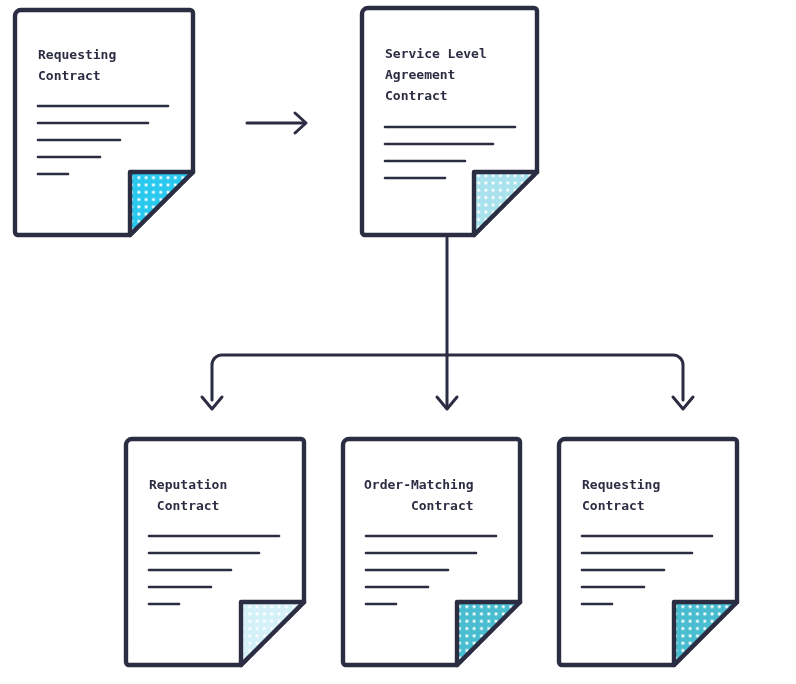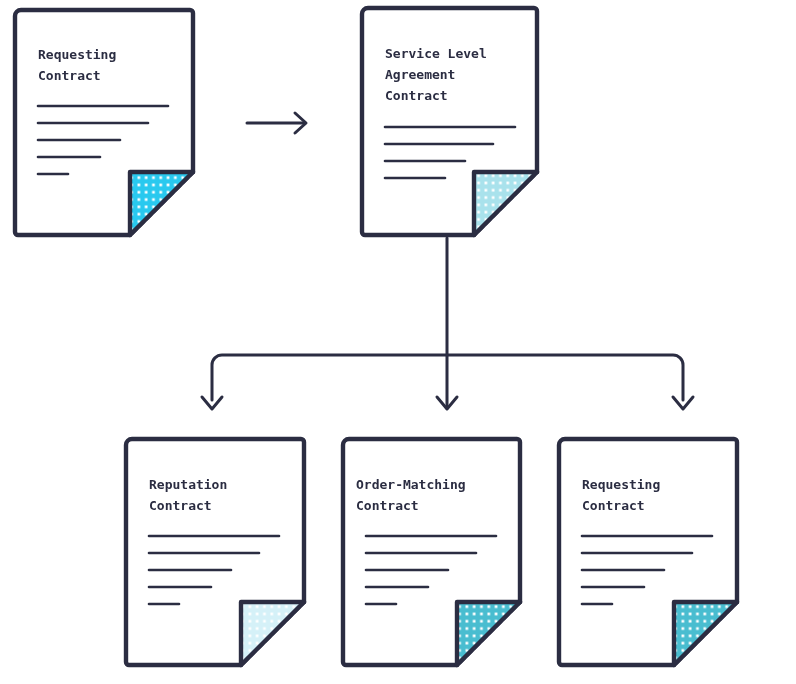--- a/index.html
+++ b/index.html
@@ -120,21 +120,21 @@
       <polyline points="181,166 118,166 118,229" fill="none" stroke="#2b2d42" stroke-width="4.4" stroke-linejoin="round" stroke-linecap="round"></polyline>
       <line x1="118" y1="229" x2="181" y2="166" stroke="#2b2d42" stroke-width="4.4" stroke-linecap="round"></line>
       <g stroke="#2b2d42" stroke-width="2.6" stroke-linecap="round">
         <line x1="26" y1="100" x2="156" y2="100"></line>
         <line x1="26" y1="117" x2="136" y2="117"></line>
         <line x1="26" y1="134" x2="108" y2="134"></line>
         <line x1="26" y1="151" x2="88" y2="151"></line>
         <line x1="26" y1="168" x2="56" y2="168"></line>
       </g>
     </svg>
-    <div class="doc-title" style="left:26px; top:38px;">Reputation
+    <div class="doc-title" style="left:26px; top:38px;text-align:center;">Reputation
 Contract</div>
   </div>
 
   <div class="doc" style="left:340px; top:436px;">
     <svg width="183" height="232" viewBox="0 0 183 232">
       <defs>
         <pattern id="dots-order" width="7.3" height="7.3" patternUnits="userSpaceOnUse">
           <rect x="1.4" y="1.4" width="2.7" height="2.7" fill="#ffffff"></rect>
         </pattern>
         <clipPath id="clip-order">
@@ -149,21 +149,21 @@
       <polyline points="180,166 117,166 117,229" fill="none" stroke="#2b2d42" stroke-width="4.4" stroke-linejoin="round" stroke-linecap="round"></polyline>
       <line x1="117" y1="229" x2="180" y2="166" stroke="#2b2d42" stroke-width="4.4" stroke-linecap="round"></line>
       <g stroke="#2b2d42" stroke-width="2.6" stroke-linecap="round">
         <line x1="26" y1="100" x2="156" y2="100"></line>
         <line x1="26" y1="117" x2="136" y2="117"></line>
         <line x1="26" y1="134" x2="108" y2="134"></line>
         <line x1="26" y1="151" x2="88" y2="151"></line>
         <line x1="26" y1="168" x2="56" y2="168"></line>
       </g>
     </svg>
-    <div class="doc-title" style="left:16px; top:38px;">Order-Matching
+    <div class="doc-title" style="left:24px; top:38px;text-align:right;">Order-Matching
 Contract</div>
   </div>
 
   <div class="doc" style="left:556px; top:436px;">
     <svg width="184" height="232" viewBox="0 0 184 232">
       <defs>
         <pattern id="dots-aggregating" width="7.3" height="7.3" patternUnits="userSpaceOnUse">
           <rect x="1.4" y="1.4" width="2.7" height="2.7" fill="#ffffff"></rect>
         </pattern>
         <clipPath id="clip-aggregating">

